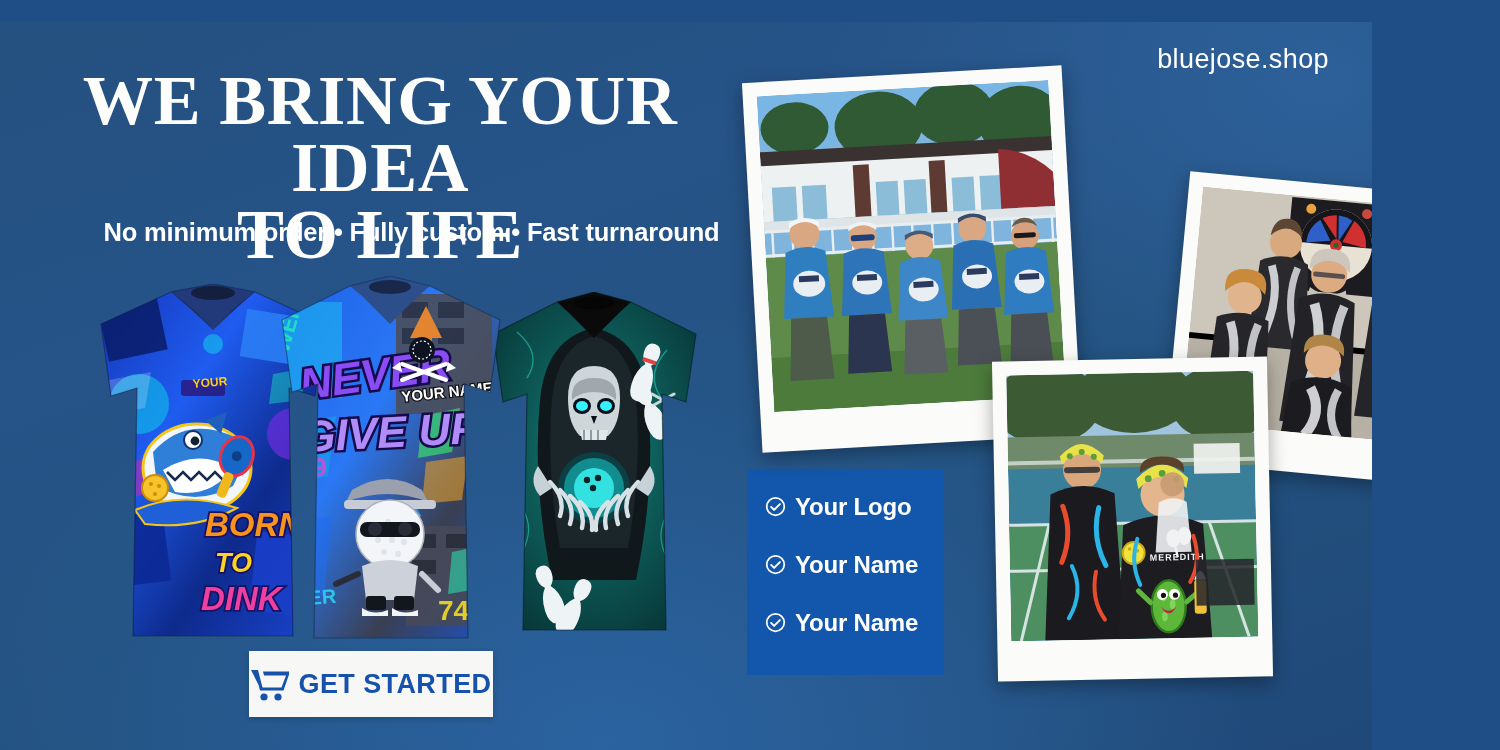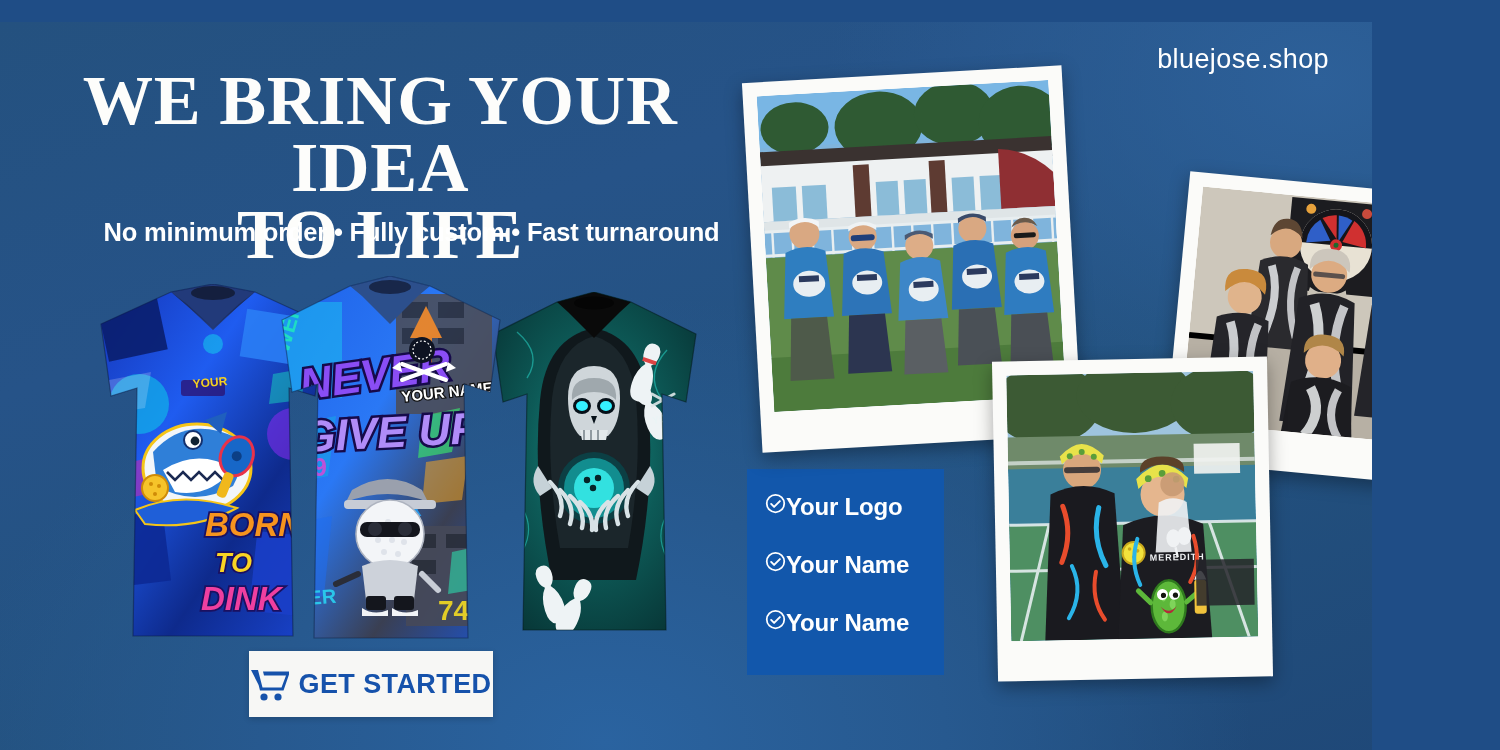--- a/index.html
+++ b/index.html
@@ -65,21 +65,21 @@
   }
 
   
   .features {
     position:absolute; left:747px; top:447px;
     width:197px; height:206px;
     background:#1257ab;
     padding:24px 0 0 18px;
   }
   .feature {
-    display:flex; align-items:flex-start; 
+    display:flex; align-items:flex-end; gap:9px;
     margin-bottom:30px;
   }
   .feature-label {
     color:#ffffff; font-weight:bold; font-size:24px;
     letter-spacing:-0.2px; white-space:nowrap;
   }
 
   
   .shirts { position:absolute; left:0; top:0; width:760px; height:750px; }
   .shirt { position:absolute; }

